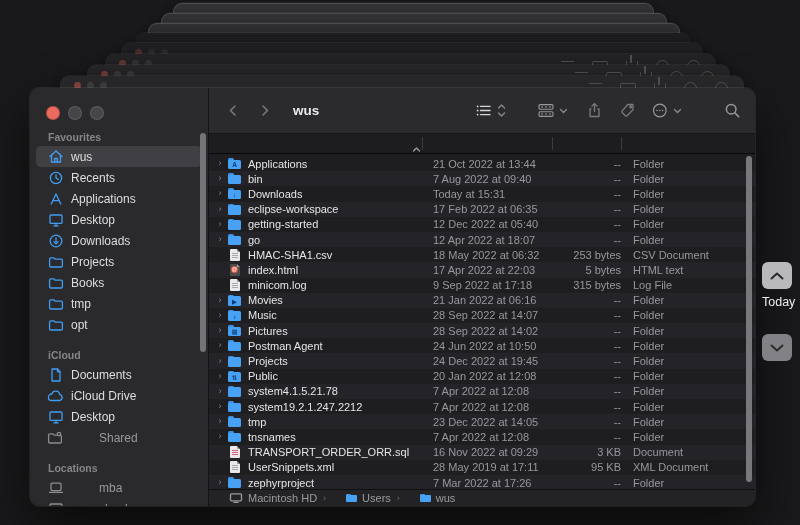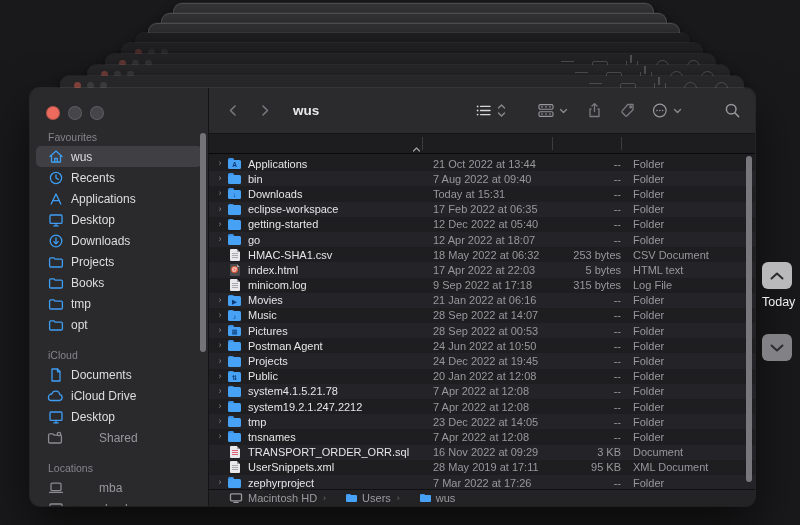--- a/index.html
+++ b/index.html
@@ -28,21 +28,21 @@
   
   #finder{position:absolute;left:30px;top:88px;width:725px;height:418px;border-radius:10px;
     background:#1e1e20;box-shadow:0 0 0 1px rgba(255,255,255,.08),0 22px 50px rgba(0,0,0,.6);
     overflow:hidden;display:flex;}
   
   #sidebar{width:178px;flex:0 0 178px;background:#2a2a2c;position:relative;border-right:1px solid #141416;}
   #lights{display:flex;gap:8px;padding:18px 0 0 16px;}
   .light{width:12px;height:12px;border-radius:50%;background:#46464a;border:.5px solid rgba(255,255,255,.12);}
   .light.close{background:#ec6a5e;border-color:rgba(0,0,0,.2);}
   .sb-scroll{position:absolute;right:2px;top:45px;width:6px;height:219px;border-radius:3px;background:#747478;}
-  .sb-sec-label{margin:14px 0 3px 18px;font-size:10.5px;font-weight:normal;color:#85858a;}
+  .sb-sec-label{margin:14px 0 3px 18px;font-size:10.5px;font-weight:bold;color:#85858a;}
   .sb-sec-label.first{margin-top:11px;}
   .sb-item{display:flex;align-items:center;height:21px;margin:0 6px;padding-left:11px;border-radius:5px;color:#3f9ef4;}
   .sb-item.sel{background:#404044;}
   .sb-item.dim{color:#8b8b90;gap:28px;}
   .sb-item.dim .sb-lbl{color:#98989d;}
   .sb-ic{width:17px;height:16px;margin-right:7px;display:flex;align-items:center;justify-content:center;}
   .sb-ic svg{display:block;}
   .sb-lbl{font-size:12px;color:#dededf;white-space:nowrap;}
   
   #content{flex:1;display:flex;flex-direction:column;min-width:0;position:relative;}
@@ -572,21 +572,21 @@
           <div class="row">
             <span class="chev">›</span>
             <span class="fic">
               <span class="fold">
                 <span class="tab"></span>
                 <span class="body"></span>
                 <span class="glyph">▦</span>
               </span>
             </span>
             <span class="fname">Pictures</span>
-            <span class="fdate">28 Sep 2022 at 00:53</span>
+            <span class="fdate">28 Sep 2022 at 14:02</span>
             <span class="fsize">--</span>
             <span class="fkind">Folder</span>
           </div>
           <div class="row">
             <span class="chev">›</span>
             <span class="fic">
               <span class="fold">
                 <span class="tab"></span>
                 <span class="body"></span>
               </span>

